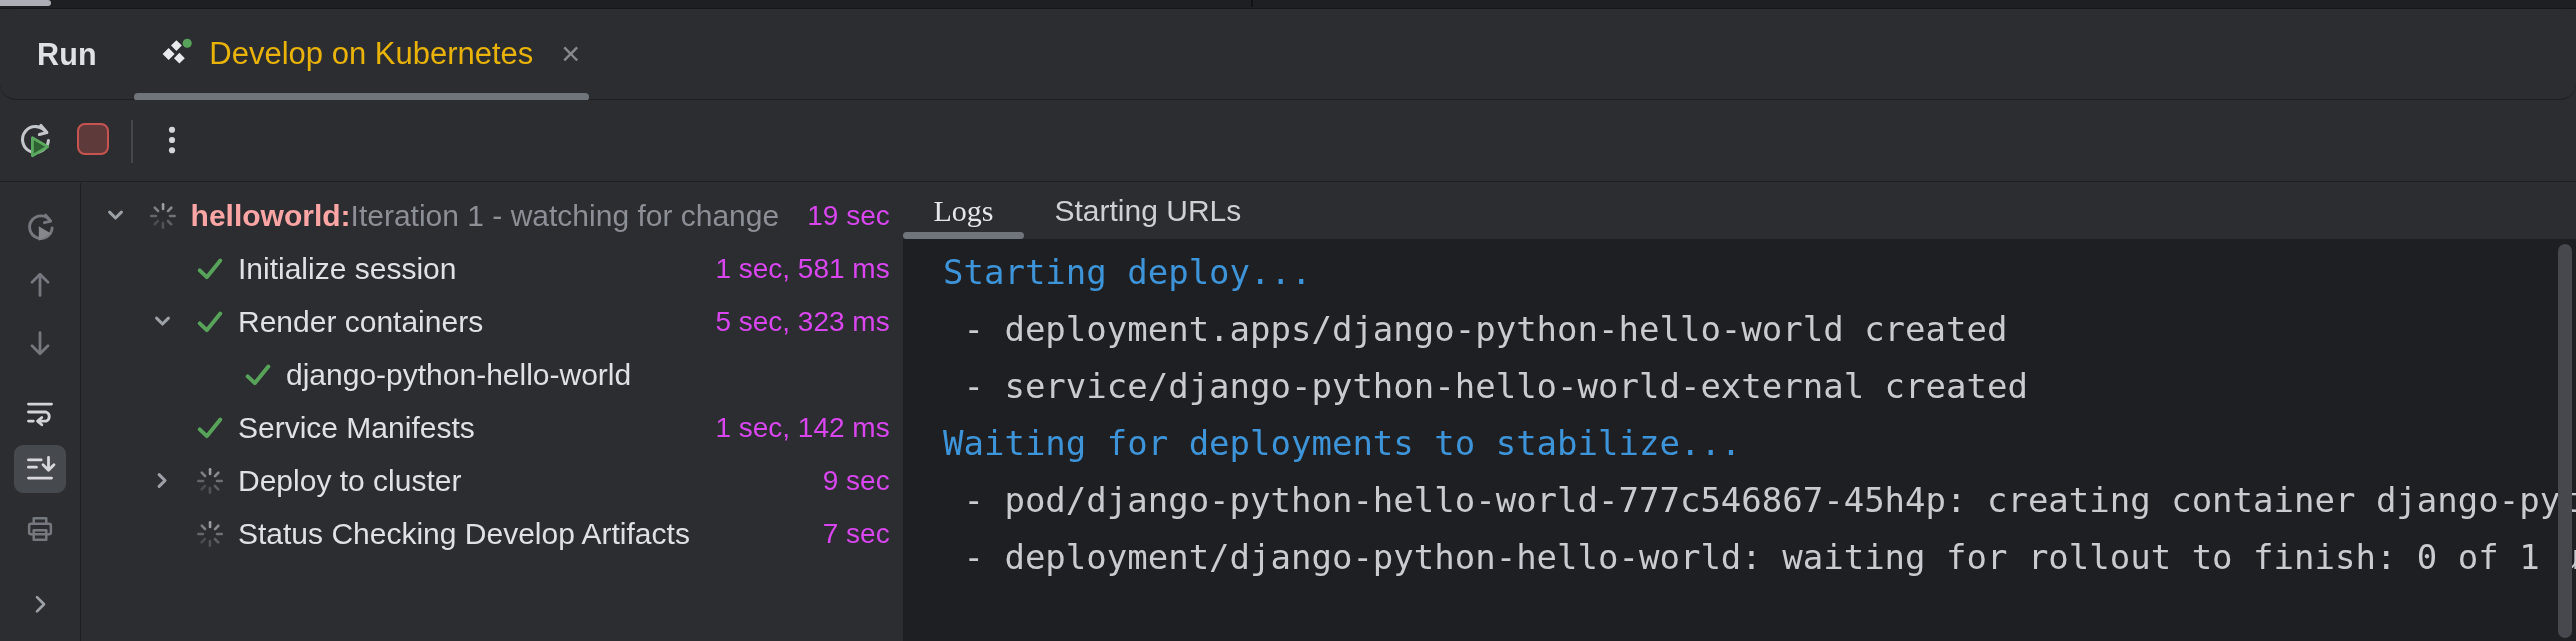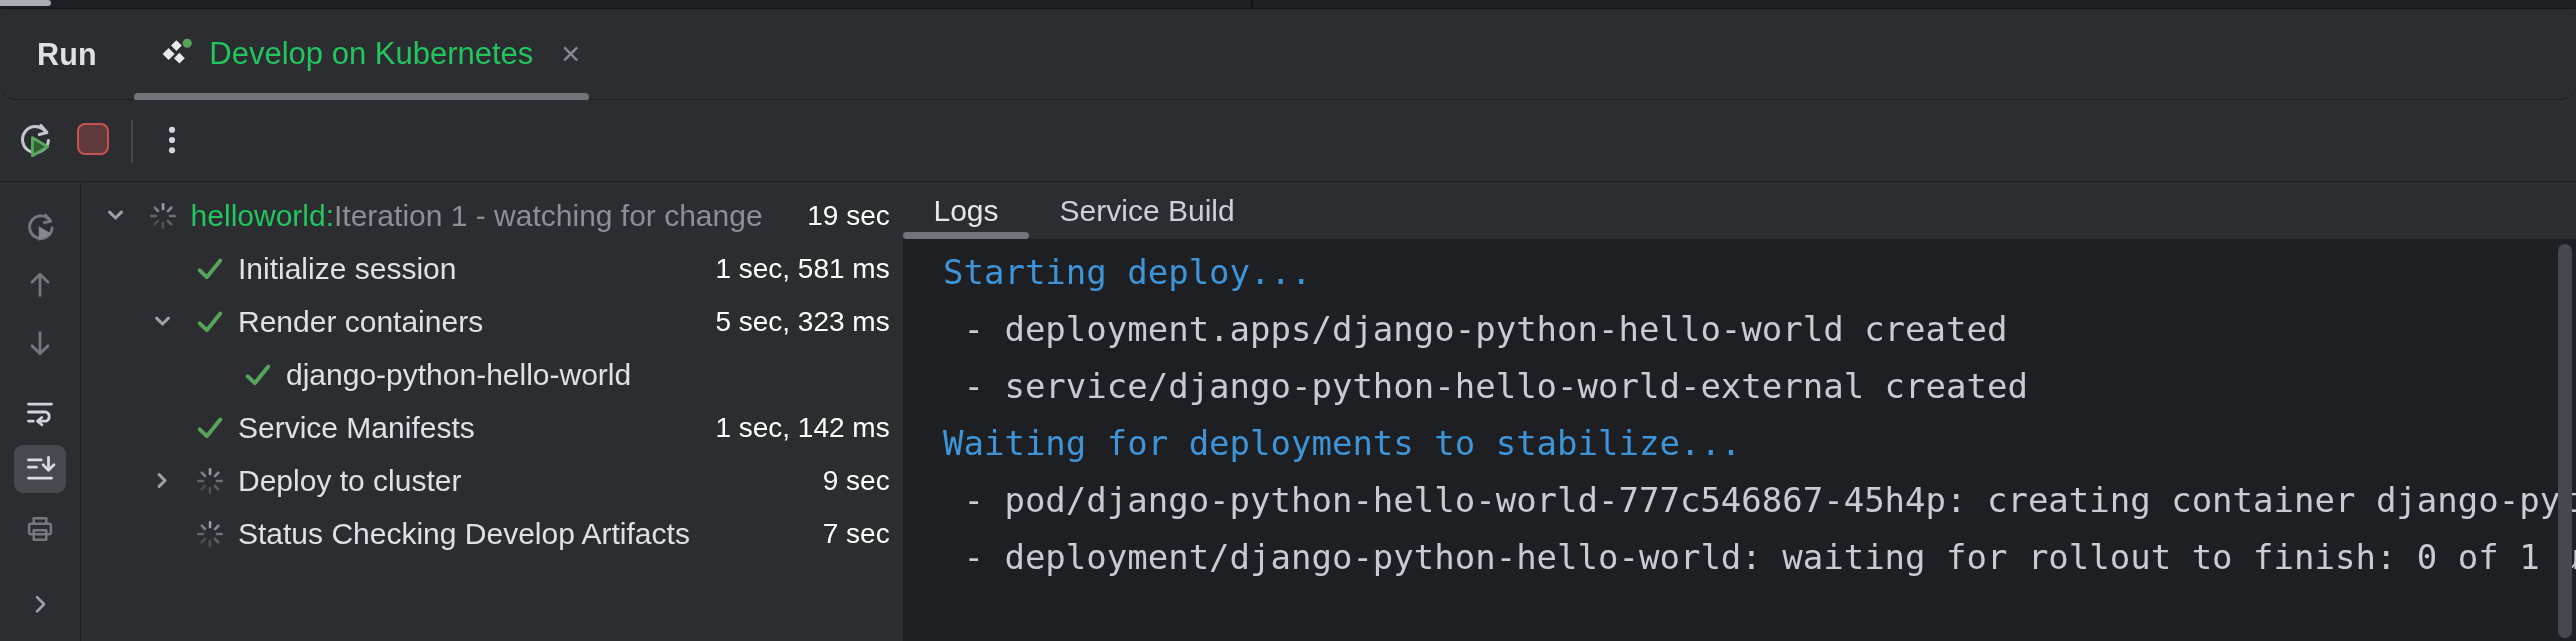--- a/index.html
+++ b/index.html
@@ -22,21 +22,21 @@
   
   .tabbar { position:absolute; left:0; top:9px; width:2576px; height:91px;
             background:#2B2D30; border-bottom:1.8px solid #1E1F22;border-radius:16px; }
   .tool-title { position:absolute; left:37px; top:0; height:90px; display:flex; align-items:center;
             font-size:30.5px; font-weight:bold; color:#DFE1E5; letter-spacing:0.2px; }
   .run-tab { position:absolute; left:134px; top:0; height:90px; width:455px;
             display:flex; align-items:center; cursor:default; }
   .run-tab::after { content:""; position:absolute; left:0; right:0; bottom:-1.8px; height:8px;
             background:#70747B; border-radius:4.5px; }
   .run-tab .k8s-ico { margin-left:25px; width:36px; height:36px; display:flex; }
-  .run-tab .tab-title { margin-left:14.3px; font-size:31px; color:#22c55e; white-space:nowrap; }
+  .run-tab .tab-title { margin-left:14.3px; font-size:31px; color:#eab308; white-space:nowrap; }
   .run-tab .tab-close { margin-left:27px; font-size:25px; color:#87898E; }
 
   
   .toolbar { position:absolute; left:0; top:100px; width:2576px; height:82px;
              background:#2B2D30; border-bottom:1.8px solid #1E1F22; }
   .tb-btn { position:absolute; display:flex; align-items:center; justify-content:center; }
   .tb-rerun { left:12.5px; top:20px; width:43px; height:43px; }
   .tb-stop  { left:77px; top:23px; width:32px; height:32px; border-radius:8px;
               background:rgba(199,84,80,0.33); border:2.7px solid #C75450; }
   .tb-vdiv  { position:absolute; left:131px; top:20px; width:1.8px; height:43px; background:#45474C; }
@@ -54,31 +54,31 @@
   .gbtn.selected { background:#46494E; }
 
   
   .tree { position:absolute; left:81px; top:0; width:823px; height:459px;
           background:#2B2D30; padding-top:6.3px; overflow:hidden; }
   .tree-row { height:53px; display:flex; align-items:center; padding-right:14.3px;
           font-size:30px; color:#DFE1E5; white-space:nowrap; }
   .tree-row .indent { flex:0 0 auto; }
   .tree-row .chev { flex:0 0 45px; height:30.5px; display:flex; align-items:center; }
   .tree-row .row-icon { flex:0 0 44px; height:34px; display:flex; align-items:center; }
-  .tree-row .row-title.bold { font-weight:normal; color:#22c55e; }
+  .tree-row .row-title.bold { font-weight:bold; color:#fca5a5; }
   .tree-row .row-sub { color:#8C8F96; }
-  .tree-row .row-duration { margin-left:auto; color:#ffffff; font-size:28px; padding-left:18px; }
+  .tree-row .row-duration { margin-left:auto; color:#d946ef; font-size:28px; padding-left:18px; }
 
   
   .right { position:absolute; left:903px; top:0; width:1673px; height:459px; }
   .console-tabs { position:absolute; left:0; top:0; right:0; height:56px;
           background:#2B2D30; display:flex; }
   .ctab { position:relative; height:56px; display:flex; align-items:center;
           padding:0 30.5px; font-size:30px; color:#CED0D6; }
-  .ctab.selected { color:#E4E6EA; }
+  .ctab.selected { color:#E4E6EA;font-family:Liberation Serif, serif; }
   .ctab.selected::after { content:""; position:absolute; left:0; right:0; bottom:0;
           height:7.2px; background:#70747B; border-radius:3.6px; }
   .console { position:absolute; left:0; top:56px; width:1676px; height:403px;
           background:#1E1F22; overflow:hidden;
           padding:4.5px 0 0 40px;
           font-family:"DejaVu Sans Mono", monospace;
           font-size:34px; line-height:57px; white-space:pre; color:#C9CBD1; }
   .console-line.info { color:#3E94D8; }
   .vscroll { position:absolute; right:3.6px; top:61px; width:14.3px; height:394px;
           background:#46484D; border-radius:7.2px; }
@@ -319,20 +319,20 @@
     <span class="row-duration">7 sec</span>
   </div>
     </div>
 
   <div class="right">
     <div class="console-tabs">
         <div class="ctab selected">
     <span>Logs</span>
   </div>
         <div class="ctab">
-    <span>Service Build</span>
+    <span>Starting URLs</span>
   </div>
       </div>
     <div class="console"><div class="console-line info">Starting deploy...</div><div class="console-line"> - deployment.apps/django-python-hello-world created</div><div class="console-line"> - service/django-python-hello-world-external created</div><div class="console-line info">Waiting for deployments to stabilize...</div><div class="console-line"> - pod/django-python-hello-world-777c546867-45h4p: creating container django-pytho</div><div class="console-line"> - deployment/django-python-hello-world: waiting for rollout to finish: 0 of 1 upd</div></div>
     <div class="vscroll"></div>
   </div>
 </div>
 
 
 </body></html>

